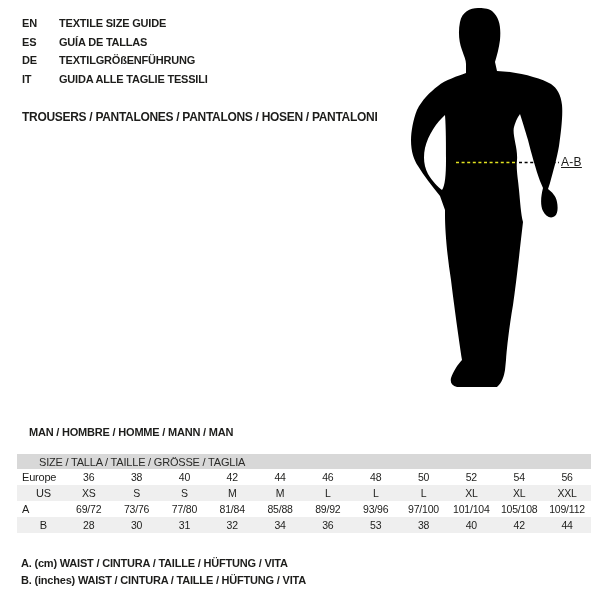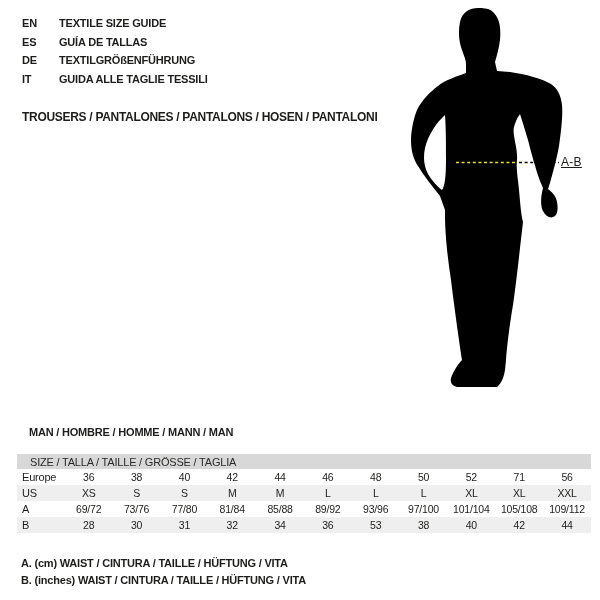--- a/index.html
+++ b/index.html
@@ -18,24 +18,24 @@
   
   .figure-wrap { position:absolute; left:400px; top:0; width:200px; height:400px; }
   .figure-wrap svg { display:block; width:200px; height:400px; }
   .measure-label { position:absolute; left:561px; top:155px; font-size:12px; letter-spacing:0.3px;text-decoration:underline; }
 
   .gender-heading { position:absolute; left:21px; top:426px; font-size:11px; font-weight:bold; letter-spacing:-0.2px; white-space:nowrap;padding-left:8px; }
 
   
   .size-table { position:absolute; left:17px; top:454px; width:574px; border-collapse:collapse; table-layout:fixed; font-size:10.5px; letter-spacing:-0.2px; }
   .size-table td, .size-table th { padding:0; font-weight:normal; white-space:nowrap; overflow:hidden; }
-  .size-table .t-header td { background:#d8d8d8; height:15px; text-align:left; padding-left:13px; font-size:11px; color:#2a2a28; }
+  .size-table .t-header td { background:#d8d8d8; height:15px; text-align:left; padding-left:22px; font-size:11px; color:#2a2a28; }
   .size-table .t-row td { height:16px; text-align:center; }
   .size-table .t-row td.row-label { text-align:left; padding-left:5px; width:58px; font-size:11px; }
-  .size-table .t-row.alt td { background:#efefef; }
+  .size-table .t-row.alt td { background:#efefef;text-align:center; }
 
   .footnotes { position:absolute; left:21px; top:555px; font-size:11px; font-weight:bold; letter-spacing:-0.2px; }
   .footnotes div { height:16.5px; line-height:16.5px; white-space:nowrap; }
 </style>
 </head>
 <body>
 
 <div id="canvas">
 
   <ul class="lang-list">
@@ -129,21 +129,21 @@
       <td class="row-label">Europe</td>
       <td>36</td>
       <td>38</td>
       <td>40</td>
       <td>42</td>
       <td>44</td>
       <td>46</td>
       <td>48</td>
       <td>50</td>
       <td>52</td>
-      <td>71</td>
+      <td>54</td>
       <td>56</td>
     </tr>
     <tr class="t-row alt">
       <td class="row-label">US</td>
       <td>XS</td>
       <td>S</td>
       <td>S</td>
       <td>M</td>
       <td>M</td>
       <td>L</td>

